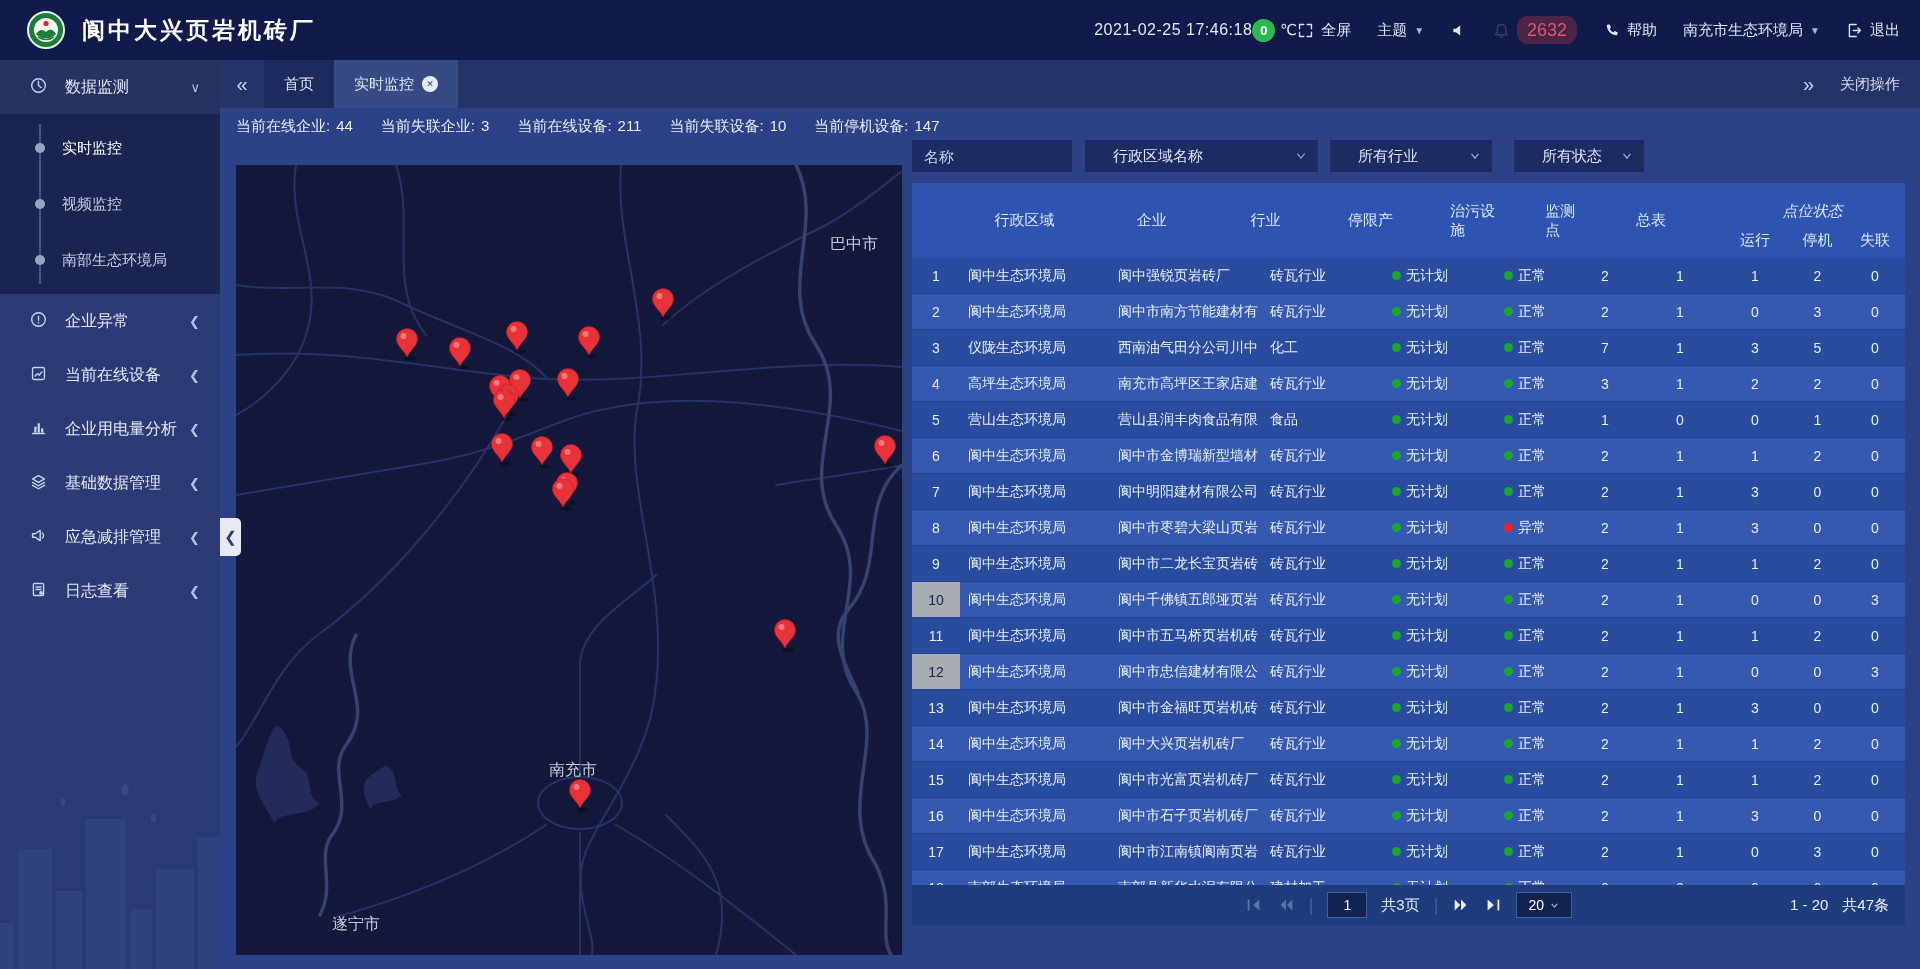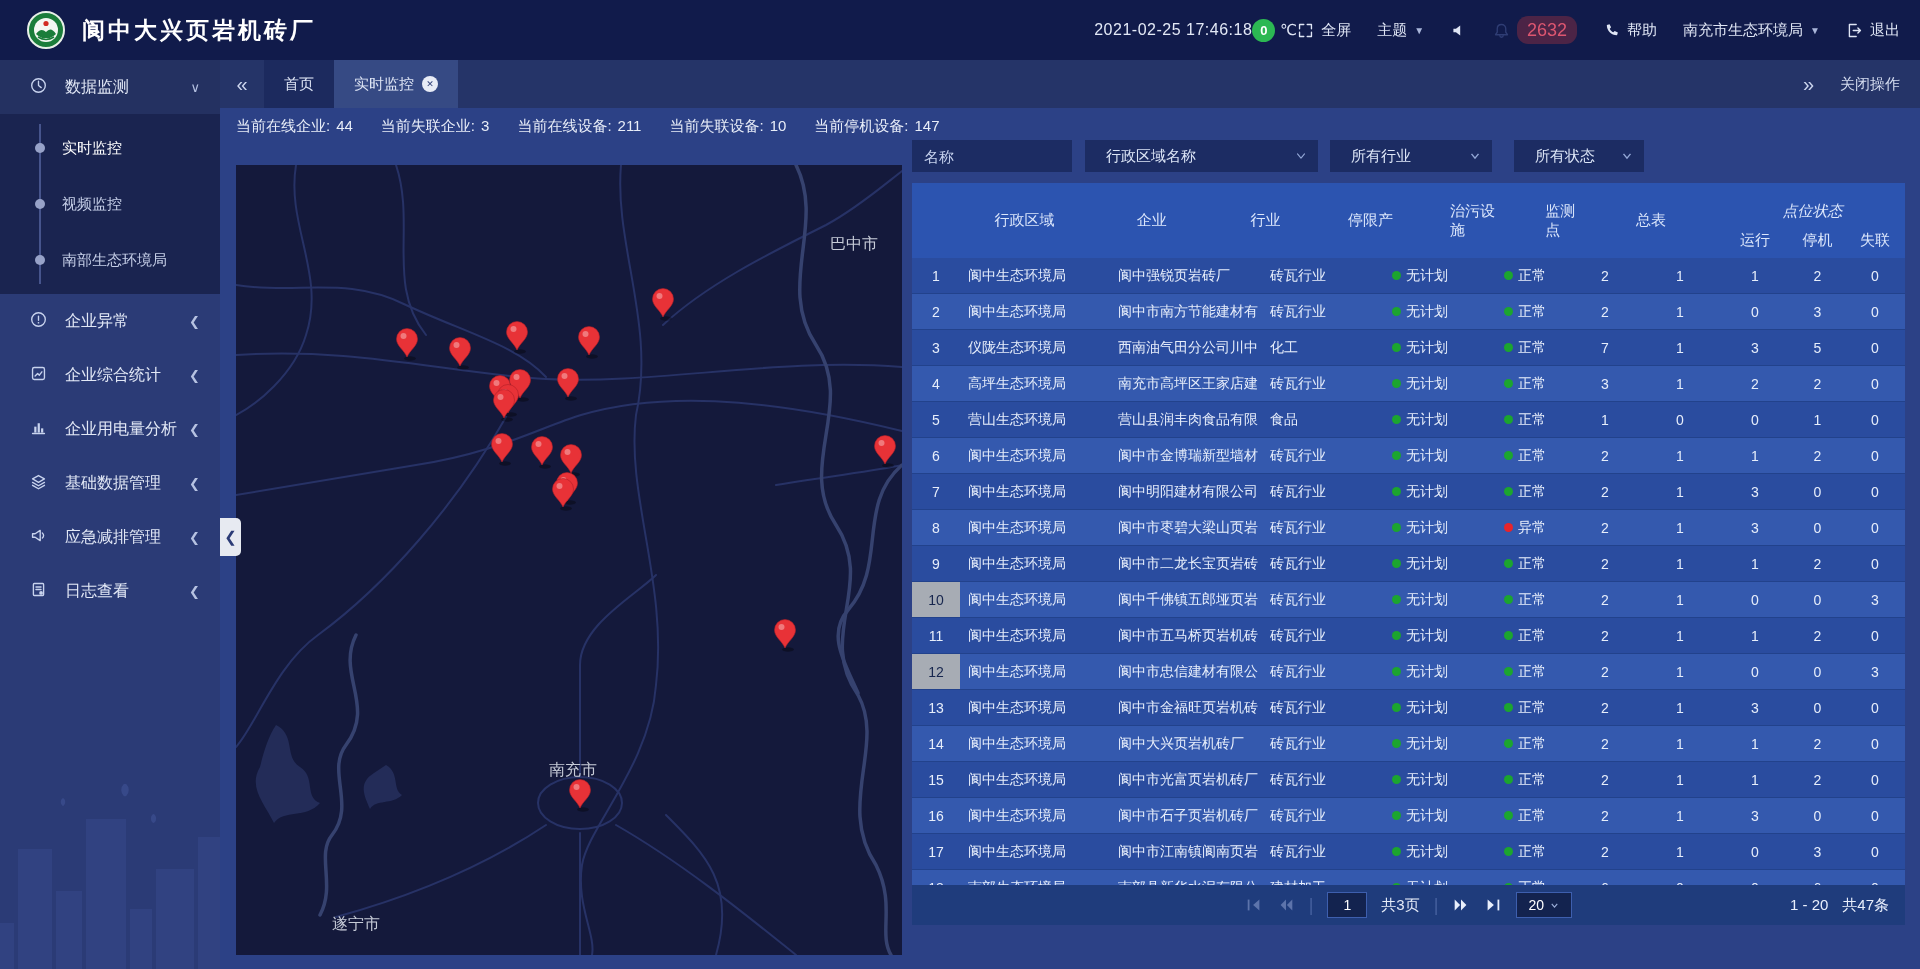--- a/index.html
+++ b/index.html
@@ -65,21 +65,21 @@
            color:#e8edf8; font-size:15px; }
   .stat { display:flex; gap:6px; white-space:nowrap; }
 
   
   .map { position:absolute; left:16px; top:105px; width:666px; height:790px; background:#14193b; overflow:hidden; cursor:grab; }
   .map svg { display:block; }
 
   
   .filters { position:absolute; left:692px; top:80px; width:993px; height:32px; }
   .fbox { position:absolute; top:0; height:32px; background:#1c2c63; display:flex; align-items:center;
-          color:#dce5f6; font-size:15px; padding:0 10px 0 21px; cursor:pointer;justify-content:flex-end; }
+          color:#dce5f6; font-size:15px; padding:0 10px 0 28px; cursor:pointer;justify-content:flex-end; }
   .fbox .fchev { margin-left:auto; width:14px; height:14px; color:#93a7d6; }
   input.fname { position:absolute; left:0; top:0; width:160px; height:32px; background:#1c2c63; border:none;
                 color:#dce5f6; font-size:15px; padding:0 12px; outline:none; font-family:inherit; }
   input.fname::placeholder { color:#c6d2ee; opacity:1; }
 
   .thead { position:absolute; left:692px; top:123px; width:993px; height:75px; background:#2c54b0;
            color:#dbe6fb; font-size:15px; display:flex;gap:48px; }
   .th { display:flex; align-items:center; justify-content:center; height:75px; }
   .th-group { display:flex; flex-direction:column; }
   .th-group .g-label { height:40px; display:flex; align-items:flex-end; justify-content:center;
@@ -210,21 +210,21 @@
               <circle cx="10" cy="13.8" r="1" fill="currentColor" stroke="none"></circle>
             </svg></span>
           <span>企业异常</span>
           <span class="sarrow">❮</span>
         </div>
         <div class="s-item">
           <span class="sic"><svg class="ic " viewBox="0 0 20 20" style="width:17px;height:17px;flex:none;">
               <rect x="3" y="3" width="14" height="14" rx="2"></rect>
               <path d="M6 13l3-3 2 2 3-4"></path>
             </svg></span>
-          <span>企业综合统计</span>
+          <span>当前在线设备</span>
           <span class="sarrow">❮</span>
         </div>
         <div class="s-item">
           <span class="sic"><svg class="ic " viewBox="0 0 20 20" style="width:17px;height:17px;flex:none;">
               <path d="M3 17h14"></path>
               <rect x="5" y="9" width="2.6" height="7" fill="currentColor" stroke="none"></rect>
               <rect x="9" y="5" width="2.6" height="11" fill="currentColor" stroke="none"></rect>
               <rect x="13" y="11" width="2.6" height="5" fill="currentColor" stroke="none"></rect>
             </svg></span>
           <span>企业用电量分析</span>

